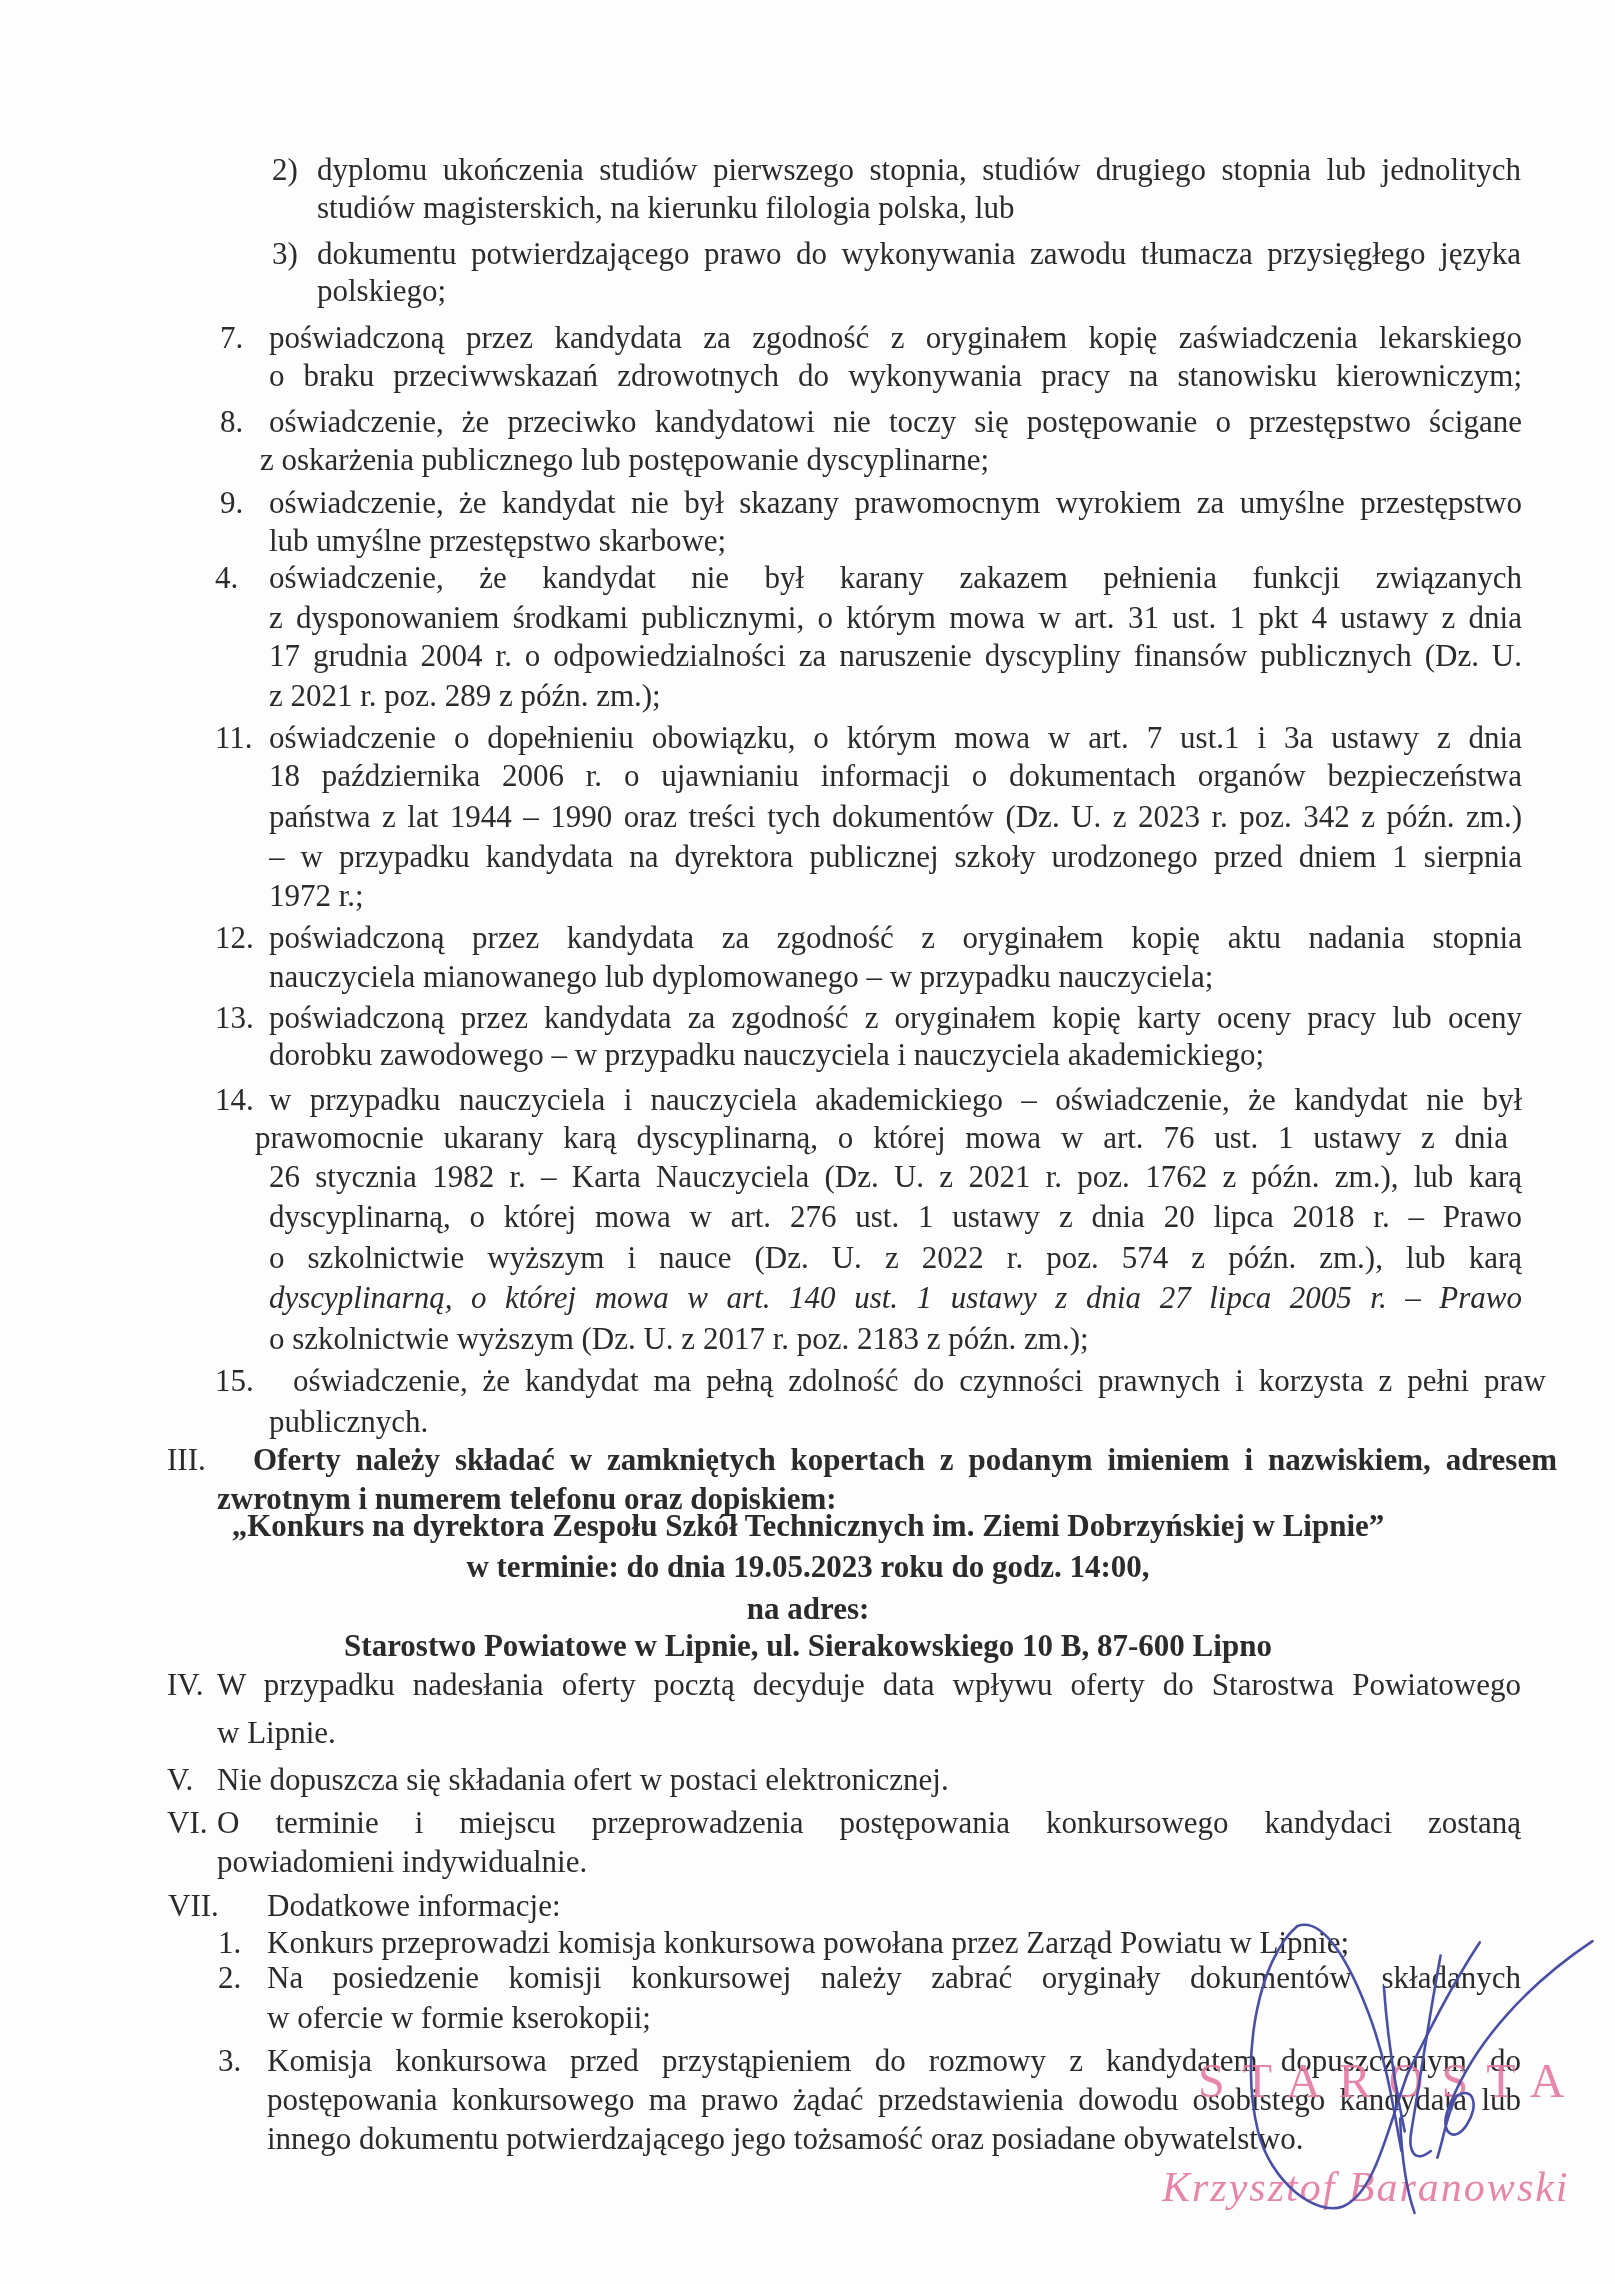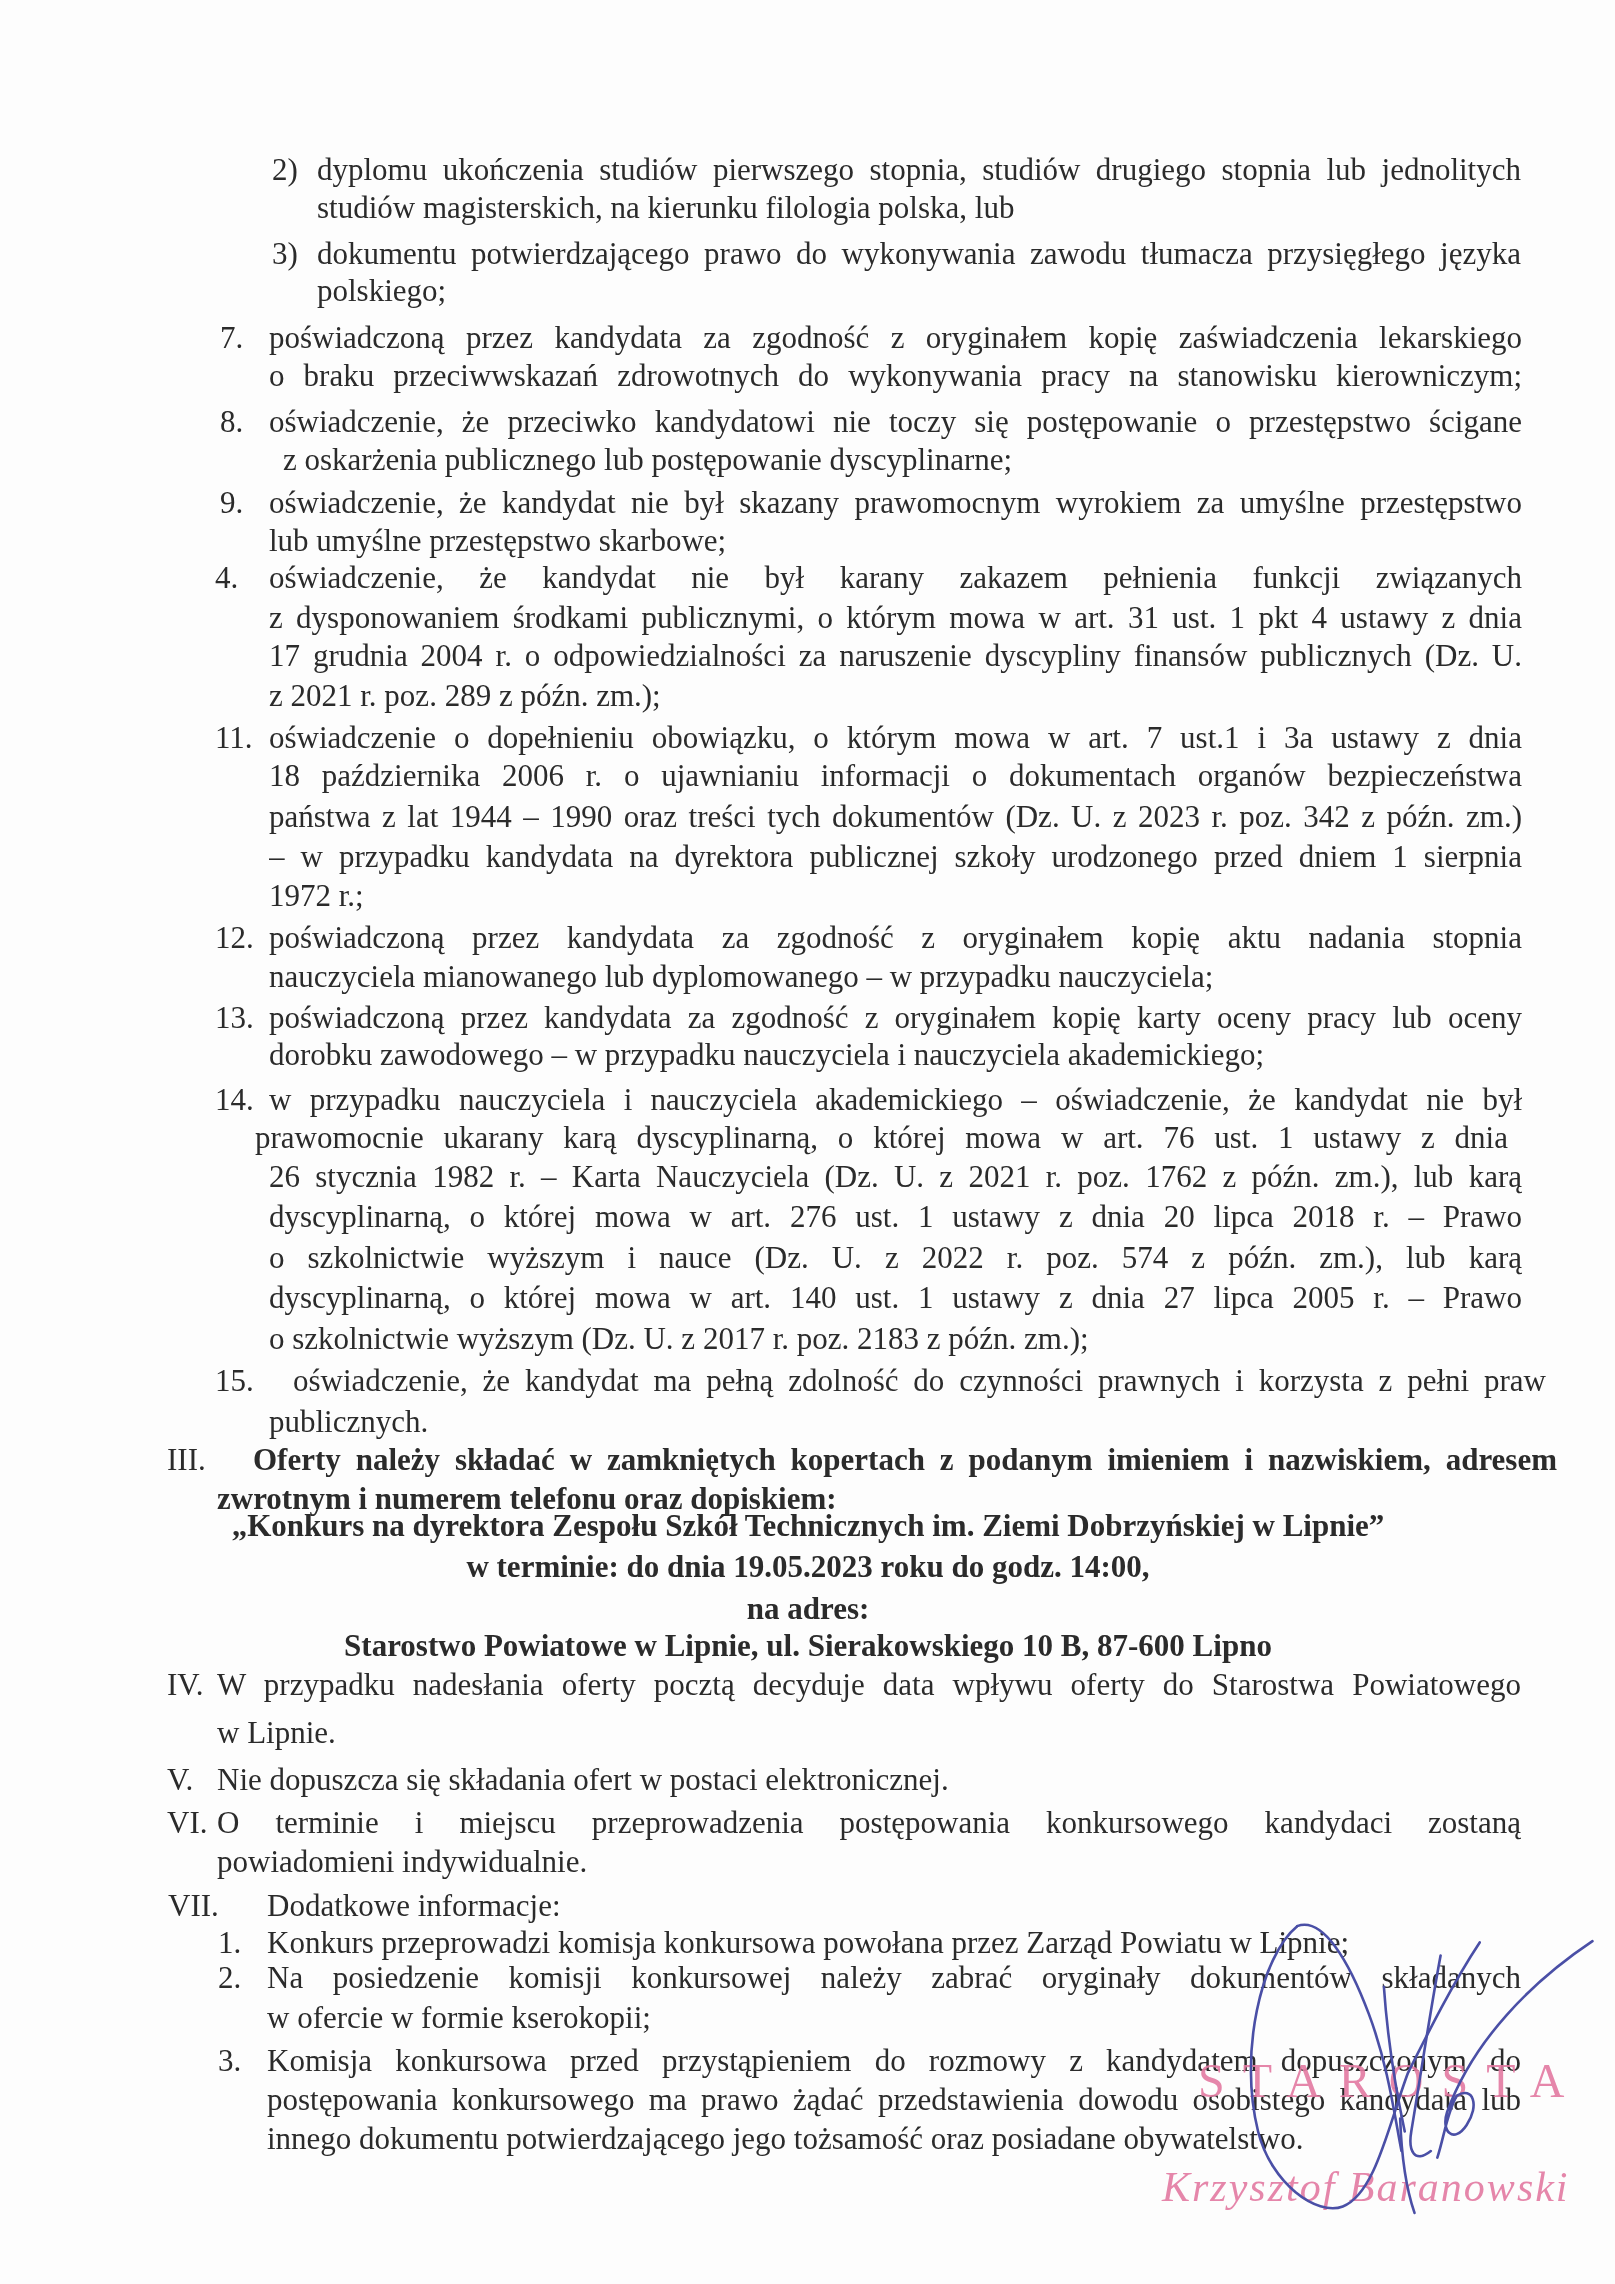--- a/index.html
+++ b/index.html
@@ -25,21 +25,21 @@
   <span class="num" style="left:272px; top:235px;">3)</span>
   <div class="ln just" style="left:317px; top:235px; width:1204px;">dokumentu potwierdzającego prawo do wykonywania zawodu tłumacza przysięgłego języka</div>
   <div class="ln" style="left:317px; top:272px;">polskiego;</div>
 
   <span class="num" style="left:220px; top:319px;">7.</span>
   <div class="ln just" style="left:269px; top:319px; width:1253px;">poświadczoną przez kandydata za zgodność z oryginałem kopię zaświadczenia lekarskiego</div>
   <div class="ln just" style="left:269px; top:357px; width:1253px;">o braku przeciwwskazań zdrowotnych do wykonywania pracy na stanowisku kierowniczym;</div>
 
   <span class="num" style="left:220px; top:403px;">8.</span>
   <div class="ln just" style="left:269px; top:403px; width:1253px;">oświadczenie, że przeciwko kandydatowi nie toczy się postępowanie o przestępstwo ścigane</div>
-  <div class="ln" style="left:283px; top:441px;">z oskarżenia publicznego lub postępowanie dyscyplinarne;</div>
+  <div class="ln" style="left:260px; top:441px;">z oskarżenia publicznego lub postępowanie dyscyplinarne;</div>
 
   <span class="num" style="left:220px; top:484px;">9.</span>
   <div class="ln just" style="left:269px; top:484px; width:1253px;">oświadczenie, że kandydat nie był skazany prawomocnym wyrokiem za umyślne przestępstwo</div>
   <div class="ln" style="left:269px; top:522px;">lub umyślne przestępstwo skarbowe;</div>
 
   <span class="num" style="left:215px; top:559px;">4.</span>
   <div class="ln just" style="left:269px; top:559px; width:1253px;">oświadczenie, że kandydat nie był karany zakazem pełnienia funkcji związanych</div>
   <div class="ln just" style="left:269px; top:599px; width:1253px;">z dysponowaniem środkami publicznymi, o którym mowa w art. 31 ust. 1 pkt 4 ustawy z dnia</div>
   <div class="ln just" style="left:269px; top:637px; width:1253px;">17 grudnia 2004 r. o odpowiedzialności za naruszenie dyscypliny finansów publicznych (Dz. U.</div>
   <div class="ln" style="left:269px; top:677px;">z 2021 r. poz. 289 z późn. zm.);</div>
@@ -58,21 +58,21 @@
   <span class="num" style="left:215px; top:999px;">13.</span>
   <div class="ln just" style="left:269px; top:999px; width:1253px;">poświadczoną przez kandydata za zgodność z oryginałem kopię karty oceny pracy lub oceny</div>
   <div class="ln" style="left:269px; top:1036px;">dorobku zawodowego – w przypadku nauczyciela i nauczyciela akademickiego;</div>
 
   <span class="num" style="left:215px; top:1081px;">14.</span>
   <div class="ln just" style="left:269px; top:1081px; width:1253px;">w przypadku nauczyciela i nauczyciela akademickiego – oświadczenie, że kandydat nie był</div>
   <div class="ln just" style="left:255px; top:1119px; width:1253px;">prawomocnie ukarany karą dyscyplinarną, o której mowa w art. 76 ust. 1 ustawy z dnia</div>
   <div class="ln just" style="left:269px; top:1158px; width:1253px;">26 stycznia 1982 r. – Karta Nauczyciela (Dz. U. z 2021 r. poz. 1762 z późn. zm.), lub karą</div>
   <div class="ln just" style="left:269px; top:1198px; width:1253px;">dyscyplinarną, o której mowa w art. 276 ust. 1 ustawy z dnia 20 lipca 2018 r. – Prawo</div>
   <div class="ln just" style="left:269px; top:1239px; width:1253px;">o szkolnictwie wyższym i nauce (Dz. U. z 2022 r. poz. 574 z późn. zm.), lub karą</div>
-  <div class="ln just" style="left:269px; top:1279px; width:1253px;">dyscyplinarną, o której mowa w art. 140 ust. 1 ustawy z dnia 27 lipca 2005 r. – Prawo</div>
+  <div class="ln just" style="left:269px; top:1279px; width:1253px;font-style:italic;">dyscyplinarną, o której mowa w art. 140 ust. 1 ustawy z dnia 27 lipca 2005 r. – Prawo</div>
   <div class="ln" style="left:269px; top:1320px;">o szkolnictwie wyższym (Dz. U. z 2017 r. poz. 2183 z późn. zm.);</div>
 
   <span class="num" style="left:215px; top:1362px;">15.</span>
   <div class="ln just" style="left:269px; top:1362px; width:1253px;margin-left:24px;">oświadczenie, że kandydat ma pełną zdolność do czynności prawnych i korzysta z pełni praw</div>
   <div class="ln" style="left:269px; top:1403px;">publicznych.</div>
 
   <span class="num" style="left:167px; top:1441px;">III.</span>
   <div class="ln b just" style="left:217px; top:1441px; width:1304px;margin-left:36px;">Oferty należy składać w zamkniętych kopertach z podanym imieniem i nazwiskiem, adresem</div>
   <div class="ln b" style="left:217px; top:1480px;">zwrotnym i numerem telefonu oraz dopiskiem:</div>
   <div class="ln b center" style="top:1507px;">„Konkurs na dyrektora Zespołu Szkół Technicznych im. Ziemi Dobrzyńskiej w Lipnie”</div>

